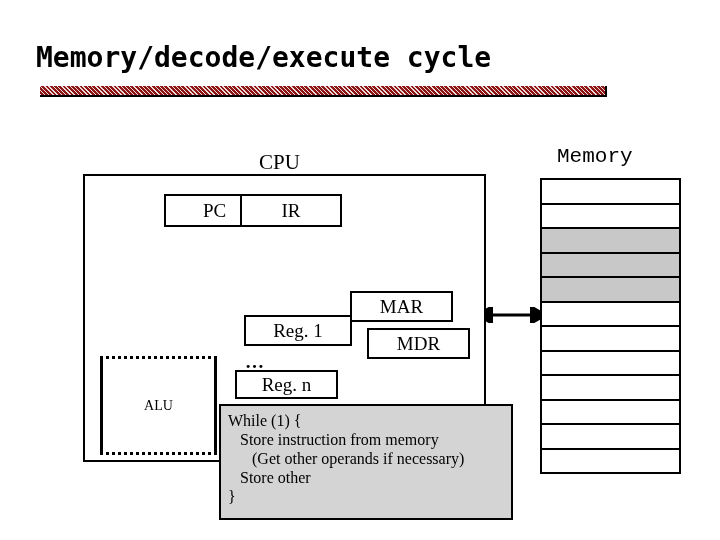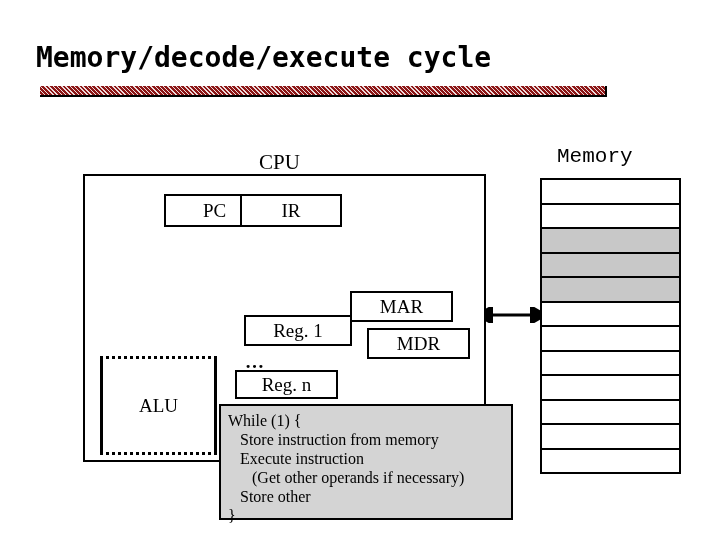--- a/index.html
+++ b/index.html
@@ -94,21 +94,21 @@
     box-sizing: border-box;
     border-left: 3px solid #000000;
     border-right: 3px solid #000000;
     border-top: 3px dotted #000000;
     border-bottom: 3px dotted #000000;
     background: transparent;
     display: flex;
     align-items: center;
     justify-content: center;
     font-family: "Liberation Serif", serif;
-    font-size: 19px;
+    font-size: 14px;
     color: #000000;
   }
 
   .ellipsis-mark {
     position: absolute;
     font-family: "Liberation Serif", serif;
     font-size: 19px;
     font-weight: bold;
     letter-spacing: 1px;
     color: #000000;
@@ -223,15 +223,15 @@
       <marker id="ahL" markerWidth="7" markerHeight="7" refX="6" refY="3.5" orient="auto" markerUnits="strokeWidth">
         <path d="M6,0 L6,7 L0,3.5 z" fill="#000000"></path>
       </marker>
       <marker id="ahR" markerWidth="7" markerHeight="7" refX="1" refY="3.5" orient="auto" markerUnits="strokeWidth">
         <path d="M0,0 L0,7 L6,3.5 z" fill="#000000"></path>
       </marker>
     </defs>
     <line x1="7" y1="8" x2="47" y2="8" stroke="#000000" stroke-width="3" marker-start="url(#ahL)" marker-end="url(#ahR)"></line>
   </svg>
 
-  <div class="code-block" id="code-block"><div class="code-line">While (1) {</div><div class="code-line">   Store instruction from memory</div><div class="code-line">   Execute instruction</div><div class="code-line">      (Get other operands if necessary)</div><div class="code-line">   Store other</div><div class="code-line">}</div></div>
+  <div class="code-block" id="code-block"><div class="code-line">While (1) {</div><div class="code-line">   Store instruction from memory</div><div class="code-line">      (Get other operands if necessary)</div><div class="code-line">   Store other</div><div class="code-line">}</div></div>
 
 </div>
 
 </body></html>

